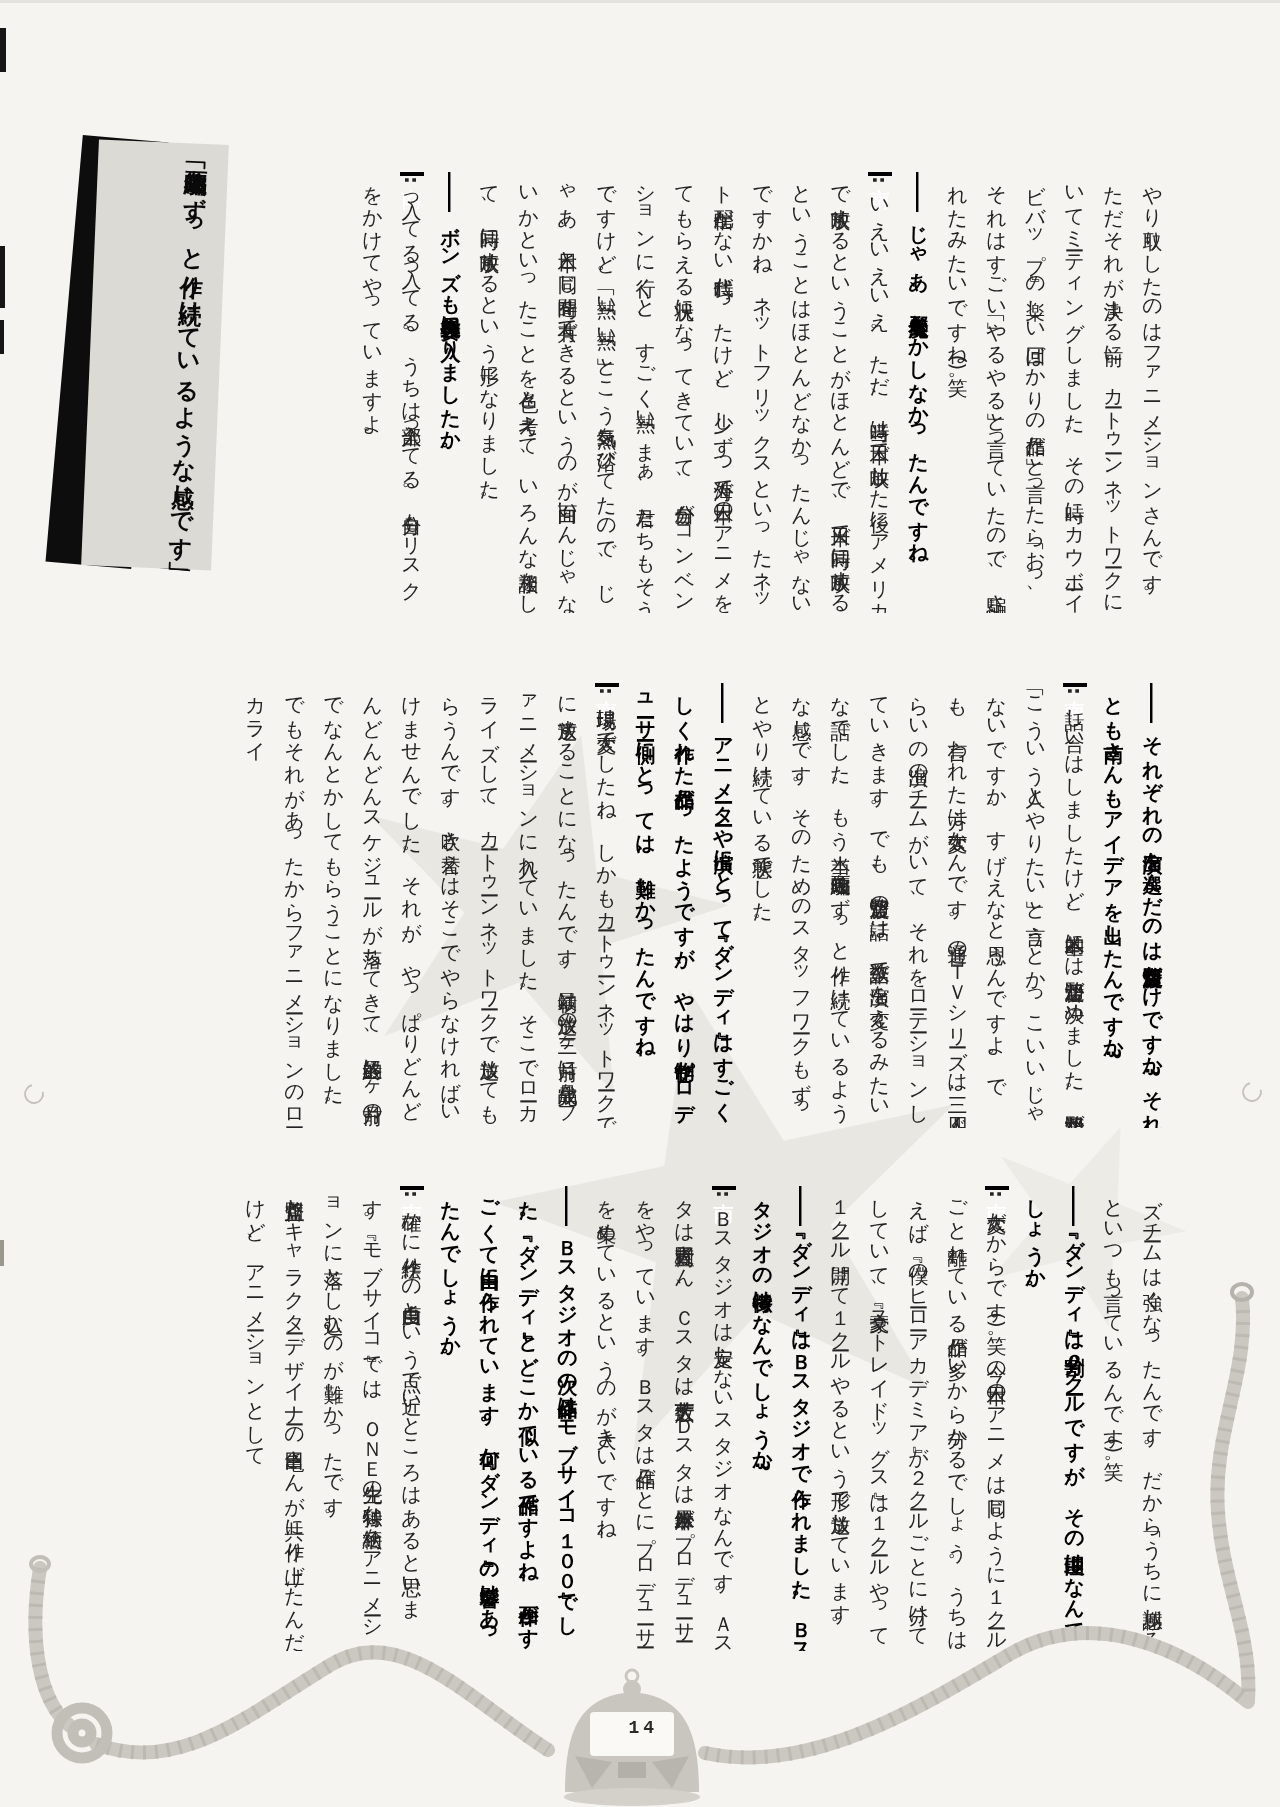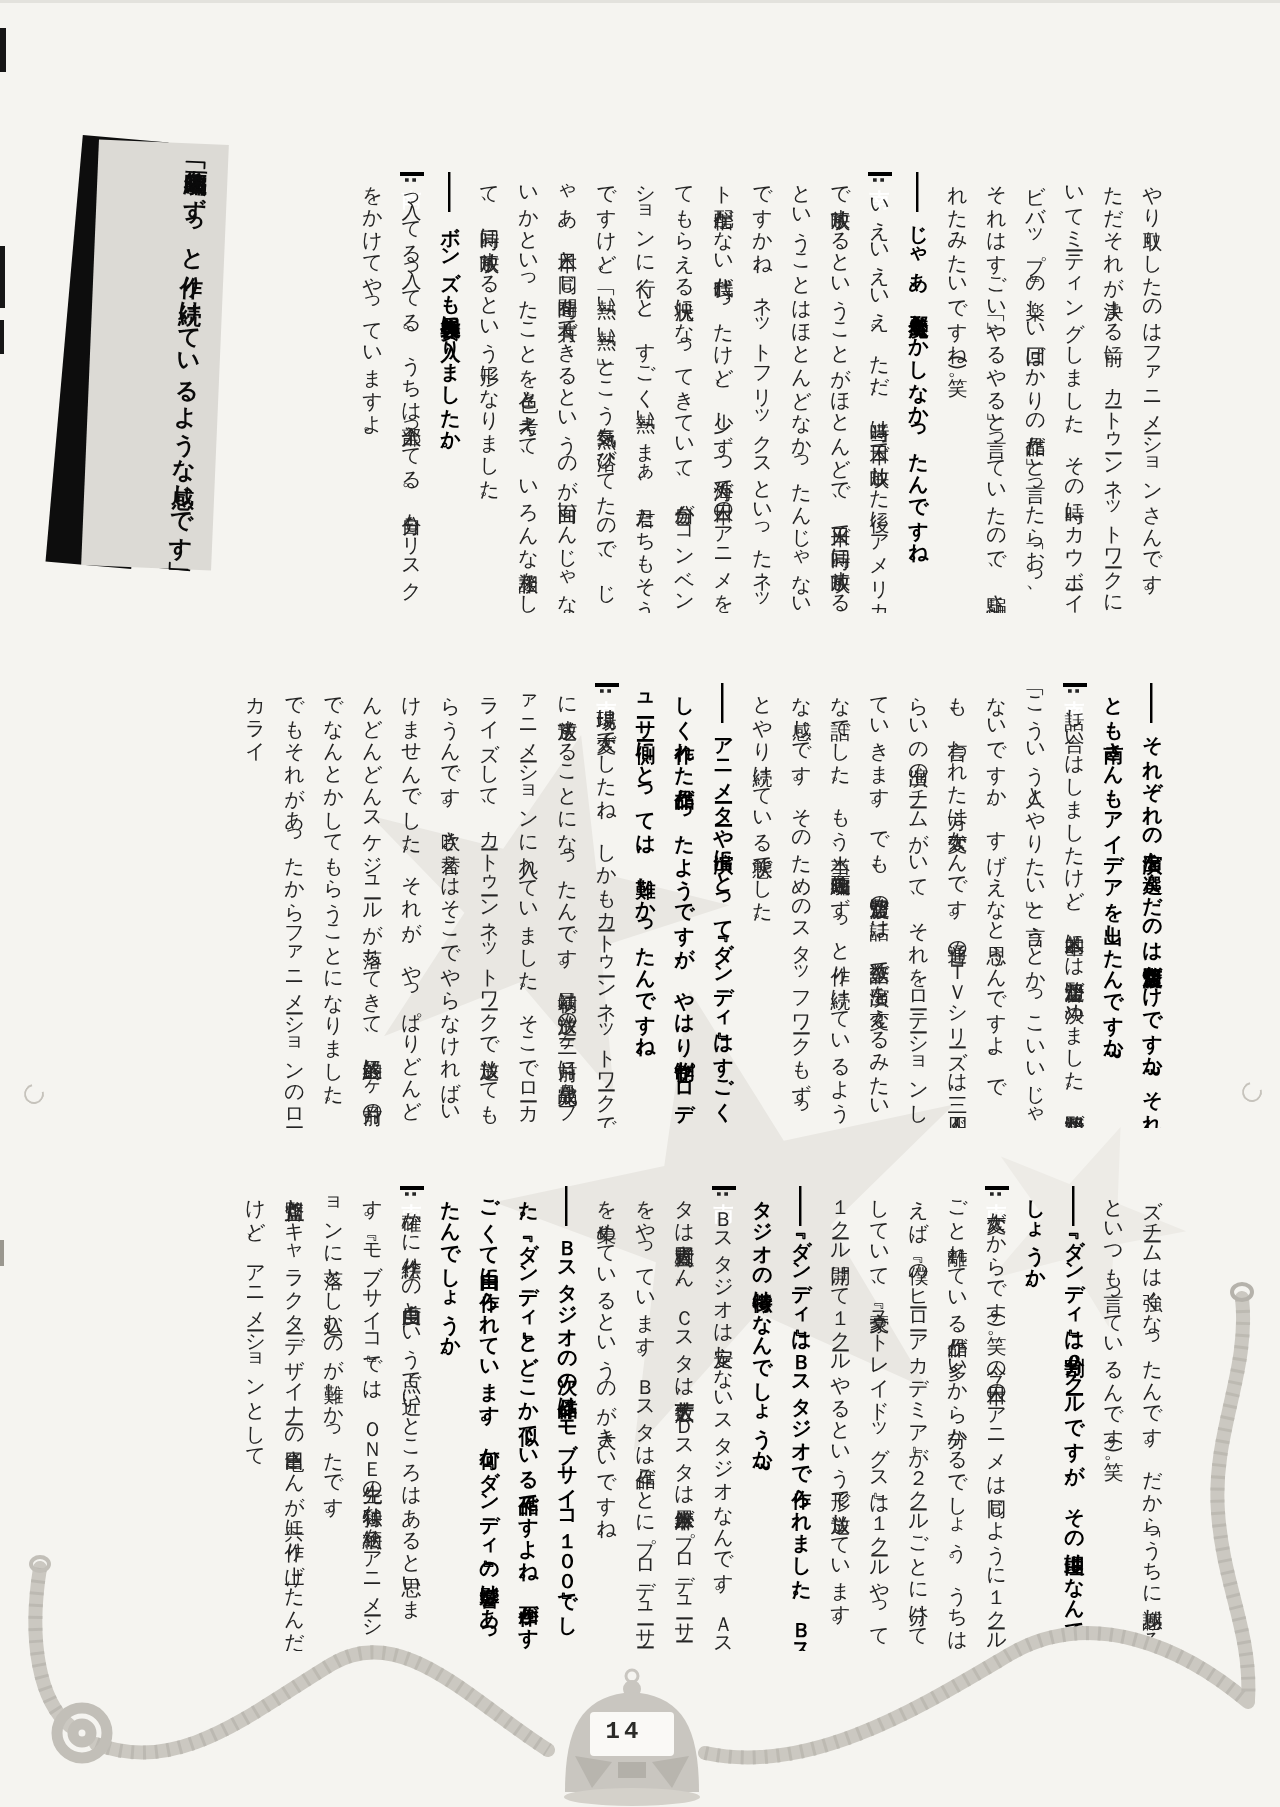--- a/index.html
+++ b/index.html
@@ -45,23 +45,23 @@
   .headline-panel{
     position:absolute;left:34px;top:14px;width:130px;height:426px;
     background:#dcdad5;transform:rotate(2.4deg);
     writing-mode:vertical-rl;text-orientation:mixed;
     font-weight:700;font-size:23px;line-height:44px;color:#0a0a0a;
     padding:10px 9px;box-sizing:border-box;
   }
   
   .rope-svg{position:absolute;left:0;top:1255px;width:1280px;height:552px;}
   .page-num{
-    position:absolute;left:590px;top:1718px;width:68px;text-align:center;
+    position:absolute;left:590px;top:1718px;width:68px;text-align:right;
     font-family:"Liberation Mono","DejaVu Sans Mono",monospace;
-    font-size:24px;font-weight:700;color:#2b2b28;letter-spacing:4px;
+    font-size:18px;font-weight:700;color:#2b2b28;letter-spacing:4px;
   }
 </style>
 </head>
 <body>
 
 <div class="page">
 
   <div class="topline"></div>
   <div class="mark m1"></div>
   <div class="mark m2"></div>

